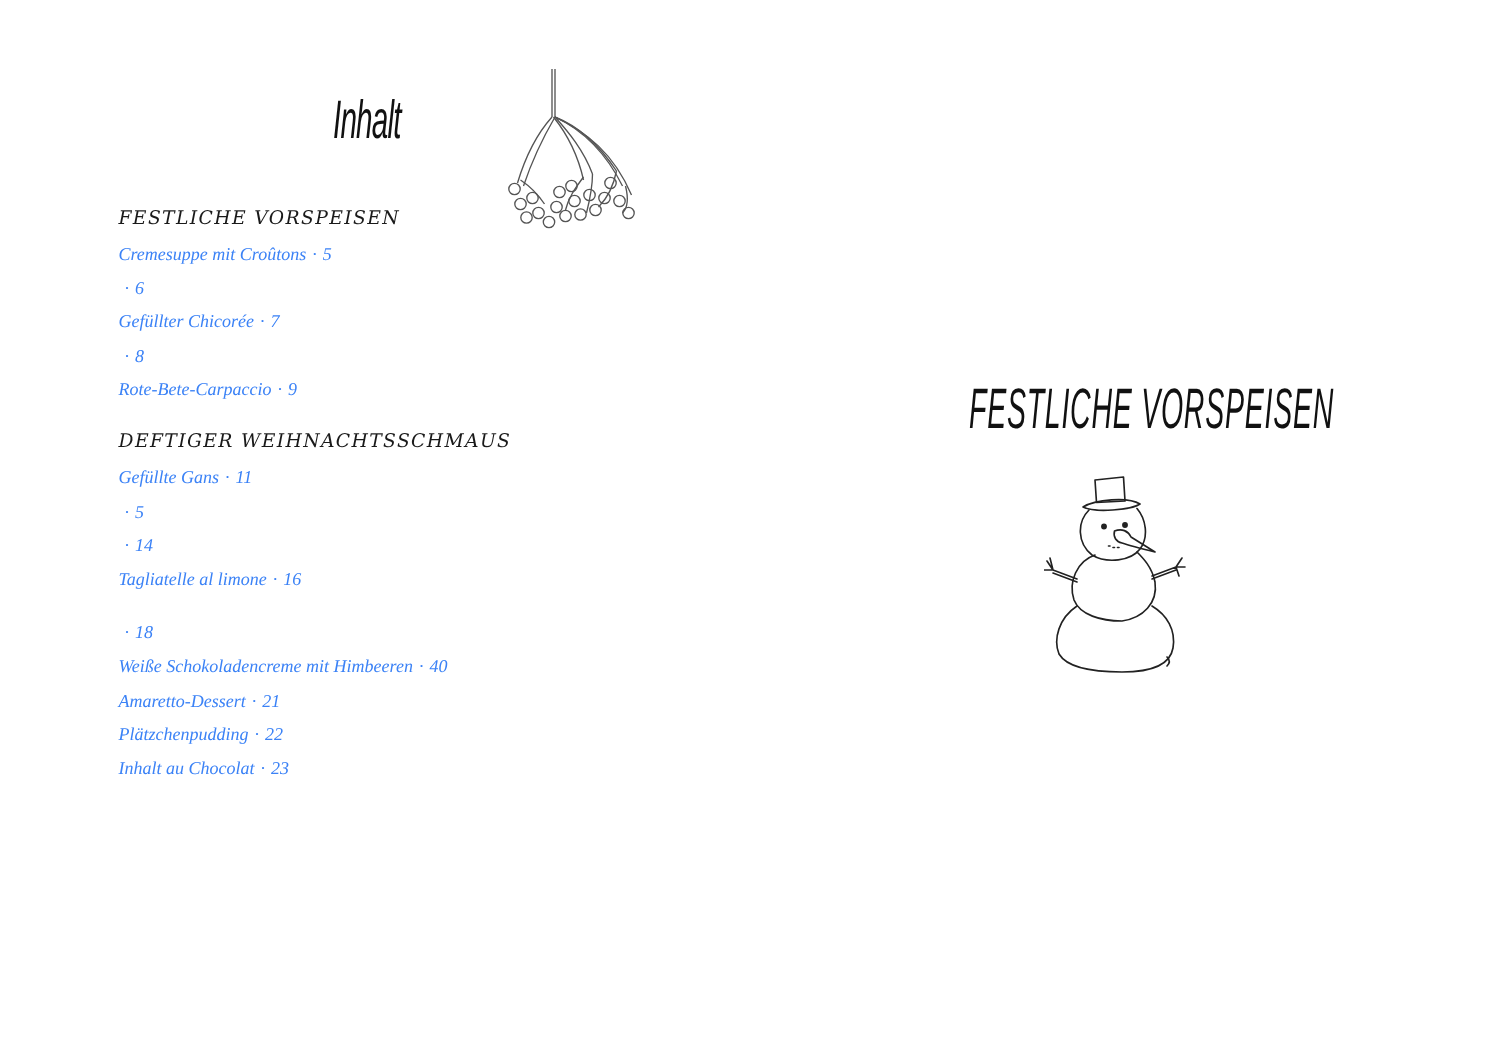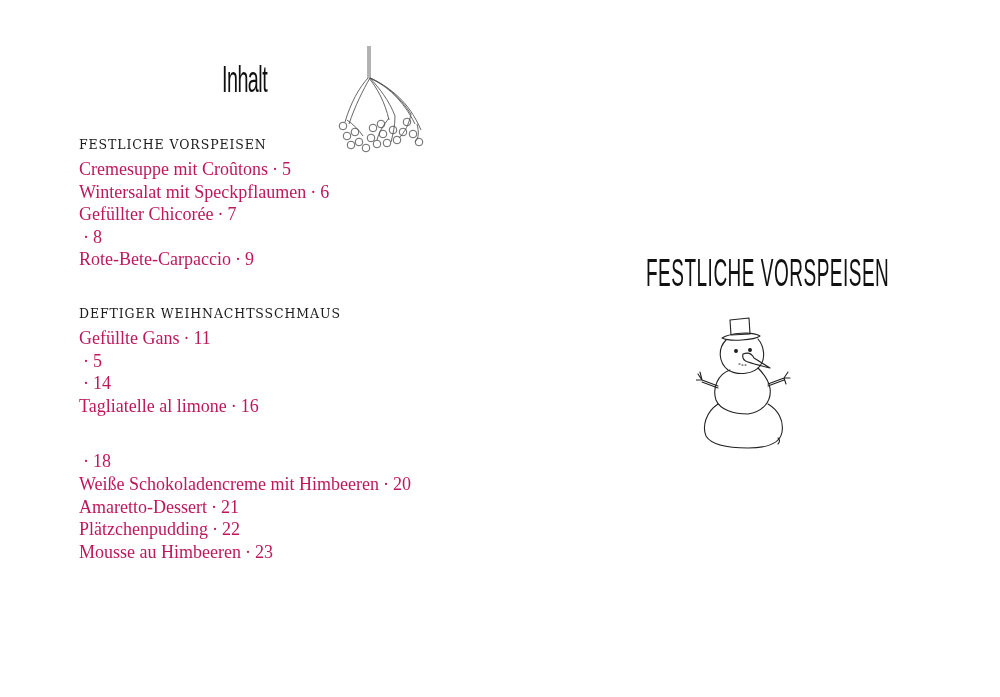--- a/index.html
+++ b/index.html
@@ -13,20 +13,21 @@
       position: relative;
       overflow: hidden;
       color: #1a1a1a;
       font-family: "DejaVu Serif", "Liberation Serif", serif;
     }
     .page {
       position: absolute;
       top: 0;
       height: 697px;
       width: 500px;
+      font-style: italic;
     }
     .page-left { left: 0; }
     .page-right { left: 500px; }
 
     .toc-title {
       position: absolute;
       left: 222px;
       top: 62px;
       font-family: "Liberation Sans", sans-serif;
       font-size: 36px;
@@ -46,38 +47,38 @@
       height: 112px;
     }
 
     .toc {
       position: absolute;
       left: 79px;
       top: 135px;
       width: 400px;
     }
     .toc-section { margin: 0 0 0 0; }
-    .toc-section + .toc-section { margin-top: 33px; }
+    .toc-section + .toc-section { margin-top: 13px; }
     .section-heading {
       font-family: "DejaVu Serif", "Liberation Serif", serif;
       font-size: 12.5px;
       letter-spacing: 0.9px;
       line-height: 20px;
       height: 20px;
       margin-bottom: 3px;
       color: #1a1a1a;
       white-space: nowrap;
     }
     .toc-entry {
       font-family: "Liberation Serif", "DejaVu Serif", serif;
-      font-size: 18px;
+      font-size: 12px;
       line-height: 22.6px;
       height: 22.6px;
       white-space: nowrap;
-      color: #be185d;
+      color: #3b82f6;
       display: flex;
       align-items: baseline;
     }
     .toc-entry .sep {
       margin: 0 4px;
     }
 
     .chapter-title {
       position: absolute;
       left: 146px;
@@ -144,21 +145,20 @@
 
   <div class="toc">
     <div class="toc-section">
       <div class="section-heading">FESTLICHE VORSPEISEN</div>
       <div class="toc-entry">
         <span>Cremesuppe mit Croûtons</span>
         <span class="sep">·</span>
         <span>5</span>
       </div>
       <div class="toc-entry">
-        <span>Wintersalat mit Speckpflaumen</span>
         <span class="sep">·</span>
         <span>6</span>
       </div>
       <div class="toc-entry">
         <span>Gefüllter Chicorée</span>
         <span class="sep">·</span>
         <span>7</span>
       </div>
       <div class="toc-entry">
         <span class="sep">·</span>
@@ -194,34 +194,34 @@
     </div>
 
     <div class="toc-section">
       <div class="toc-entry">
         <span class="sep">·</span>
         <span>18</span>
       </div>
       <div class="toc-entry">
         <span>Weiße Schokoladencreme mit Himbeeren</span>
         <span class="sep">·</span>
-        <span>20</span>
+        <span>40</span>
       </div>
       <div class="toc-entry">
         <span>Amaretto-Dessert</span>
         <span class="sep">·</span>
         <span>21</span>
       </div>
       <div class="toc-entry">
         <span>Plätzchenpudding</span>
         <span class="sep">·</span>
         <span>22</span>
       </div>
       <div class="toc-entry">
-        <span>Mousse au Himbeeren</span>
+        <span>Inhalt au Chocolat</span>
         <span class="sep">·</span>
         <span>23</span>
       </div>
     </div>
   </div>
 </div>
 
 <div class="page page-right">
   <div class="chapter-title">FESTLICHE VORSPEISEN</div>
 

